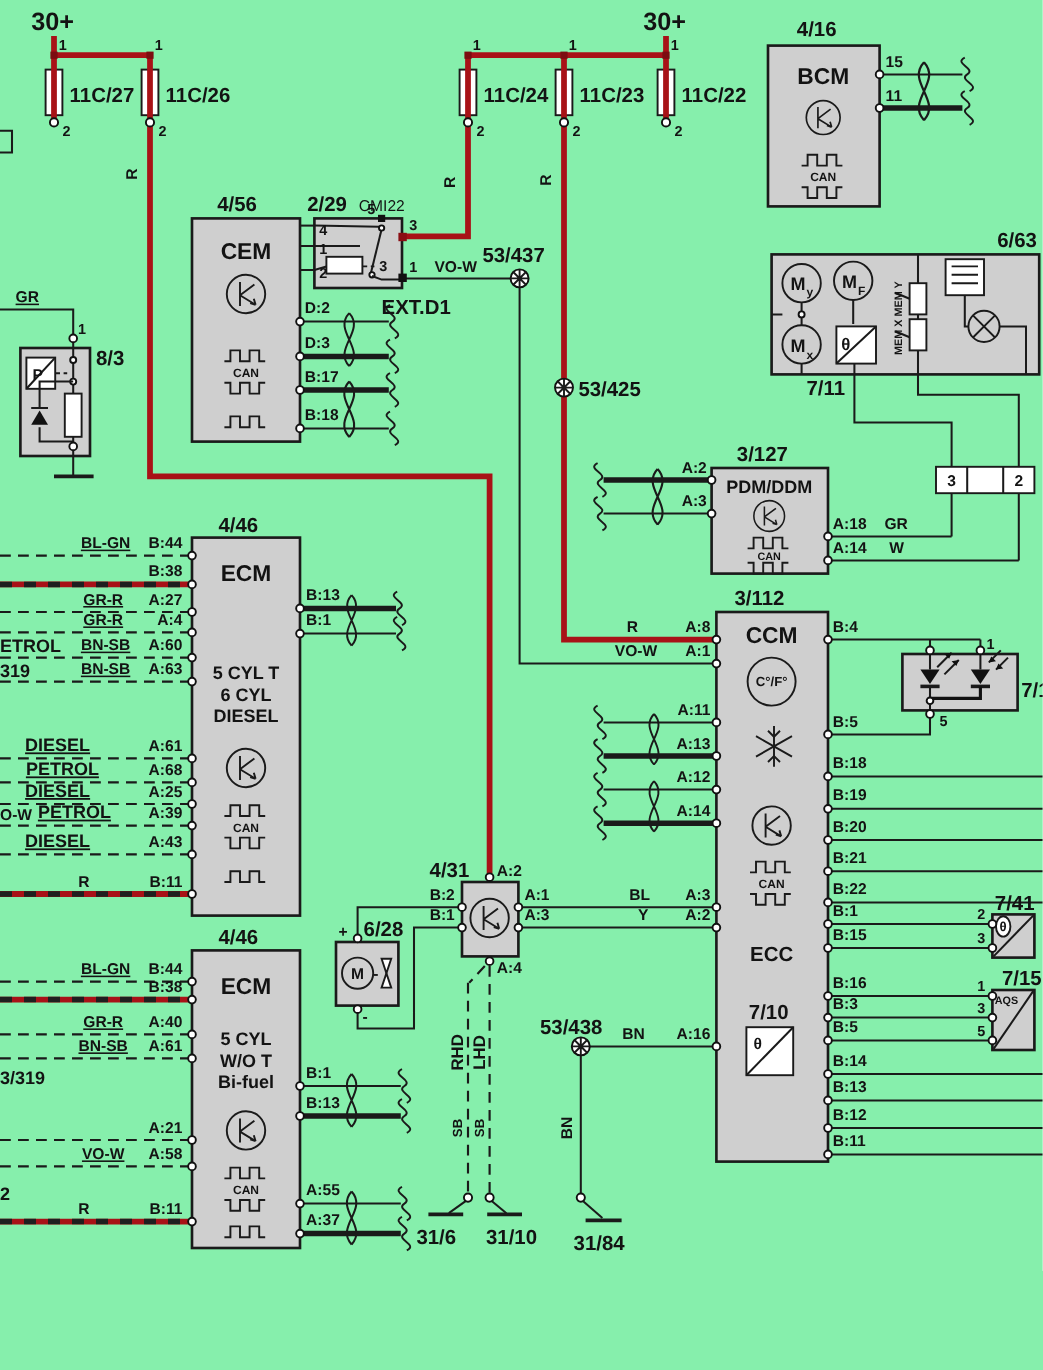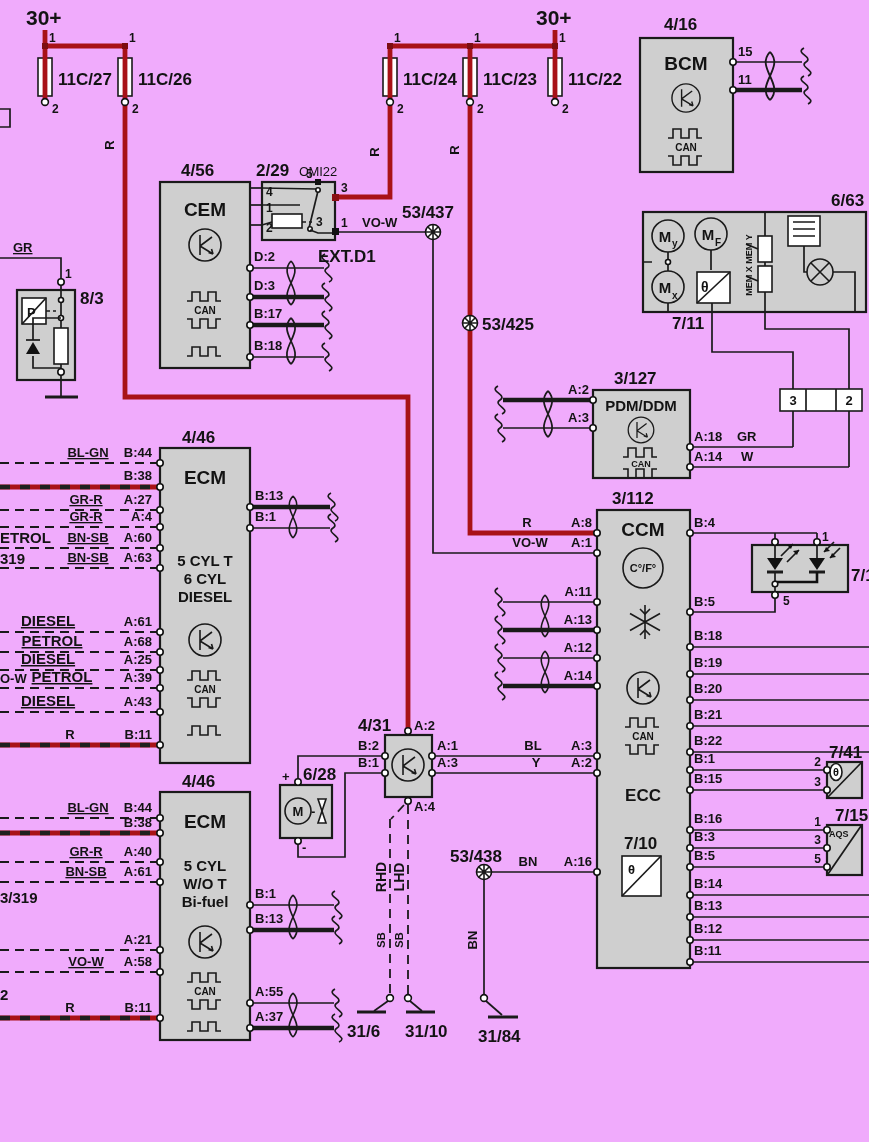--- a/index.html
+++ b/index.html
@@ -1,16 +1,16 @@
 <!DOCTYPE html>
 <html><head>
 <meta charset="utf-8">
 <style>
   html,body{margin:0;padding:0;background:#fff}
-  .stage{width:869px;height:1142px;position:relative;background:#f0abfc;overflow:hidden}
+  .stage{width:869px;height:1142px;position:relative;background:#86efac;overflow:hidden}
   svg{display:block}
   text{font-family:"Liberation Sans",sans-serif;font-weight:bold;fill:#131313}
   .t9{font-size:9px}.t10{font-size:10px}.t11{font-size:11px}.t12{font-size:12px}
   .t13{font-size:13px}.t14{font-size:14px}.t15{font-size:15px}.t17{font-size:17px}
   .t19{font-size:19px}.t20{font-size:21px}
   .n{font-weight:normal}
   .u{text-decoration:underline}
   .m{text-anchor:middle}.e{text-anchor:end}
   .w{stroke:#1a1a1a;stroke-width:1.7;fill:none}
   .wk{stroke:#1a1a1a;stroke-width:4.6;fill:none}

